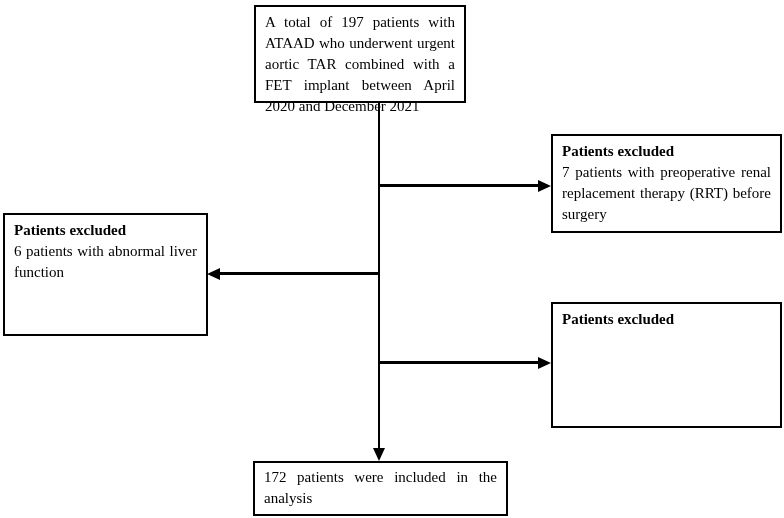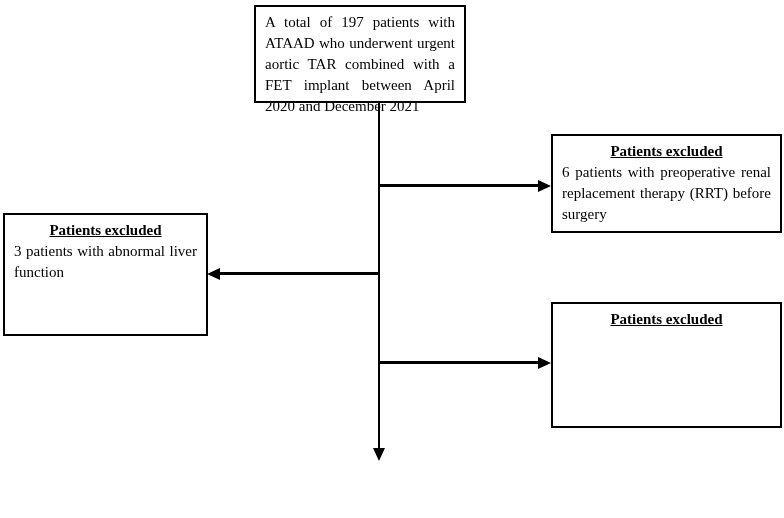--- a/index.html
+++ b/index.html
@@ -24,22 +24,21 @@
     background: #ffffff;
     padding: 5px 9px;
   }
   .box p {
     margin: 0;
     line-height: 21px;
     text-align: justify;
   }
   .box p.box-title {
     font-weight: bold;
-    text-align: center;
-    text-decoration: underline;
+    text-align: left;
   }
   
   .box-top     { left: 254px; top: 5px;   width: 212px; height: 98px;  }
   .box-right1  { left: 551px; top: 134px; width: 231px; height: 99px;  }
   .box-left    { left: 3px;   top: 213px; width: 205px; height: 123px; }
   .box-right2  { left: 551px; top: 302px; width: 231px; height: 126px; }
   .box-bottom  { left: 253px; top: 461px; width: 255px; height: 55px;  padding-top: 4px; }
   
   .line {
     position: absolute;
@@ -82,31 +81,34 @@
   <div class="box box-top">
     <p>A total of 197 patients with ATAAD who underwent urgent aortic TAR combined with a FET implant between April 2020 and December 2021</p>
   </div>
 
   <div class="line v-main"></div>
 
   <div class="line h-rrt"></div>
   <div class="arrowhead arrow-right ah-rrt"></div>
   <div class="box box-right1">
     <p class="box-title">Patients excluded</p>
-    <p>6 patients with preoperative renal replacement therapy (RRT) before surgery</p>
+    <p>7 patients with preoperative renal replacement therapy (RRT) before surgery</p>
   </div>
 
   <div class="line h-liver"></div>
   <div class="arrowhead arrow-left ah-liver"></div>
   <div class="box box-left">
     <p class="box-title">Patients excluded</p>
-    <p>3 patients with abnormal liver function</p>
+    <p>6 patients with abnormal liver function</p>
   </div>
 
   <div class="line h-death"></div>
   <div class="arrowhead arrow-right ah-death"></div>
   <div class="box box-right2">
     <p class="box-title">Patients excluded</p>
   </div>
 
   <div class="arrowhead arrow-down ah-final"></div>
+  <div class="box box-bottom">
+    <p>172 patients were included in the analysis</p>
+  </div>
 
 </div>
 
 </body></html>

